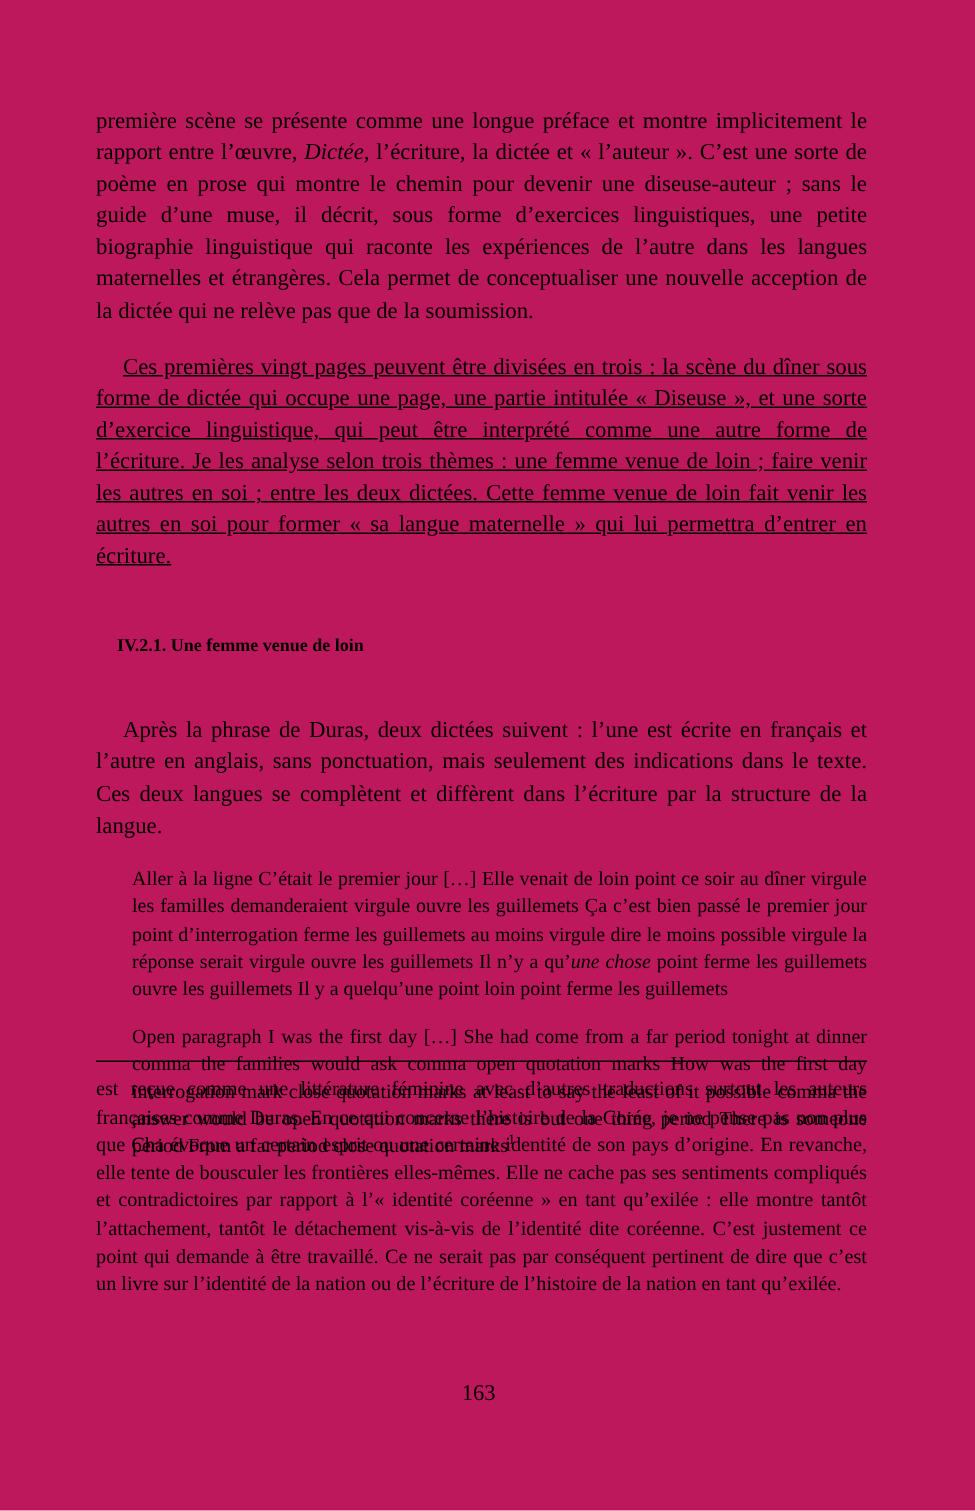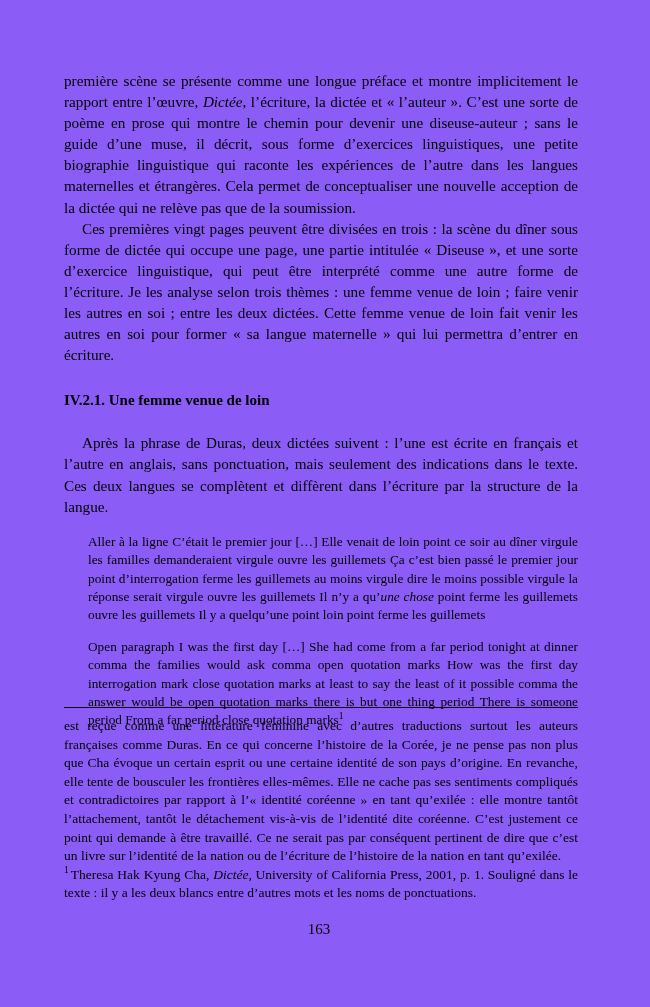--- a/index.html
+++ b/index.html
@@ -9,21 +9,21 @@
     background: #ffffff;
   }
   body {
     font-family: "Liberation Serif", "DejaVu Serif", serif;
     color: #000000;
   }
   .page {
     position: relative;
     width: 650px;
     height: 1007px;
-    background: #8b5cf6;
+    background: #be185d;
     box-sizing: border-box;
     overflow: hidden;
   }
   .content {
     position: absolute;
     left: 64px;
     top: 70px;
     width: 514px;
   }
   
@@ -32,28 +32,29 @@
     line-height: 21.1px;
     text-align: justify;
     text-justify: inter-word;
     margin: 0;
     hyphens: none;
   }
   .body-par.indent {
     text-indent: 18px;
   }
   .body-par + .body-par {
-    margin-top: 0;
+    margin-top: 16px;
+    text-decoration: underline;
   }
   
   .section-heading {
-    font-size: 15px;
+    font-size: 12px;
     font-weight: bold;
     line-height: 20px;
-    margin: 0;
+    margin: 14px;
     padding: 0;
     text-align: left;
   }
   .gap-before-heading { height: 25px; }
   .gap-after-heading  { height: 22px; }
   .gap-before-quote   { height: 16px; }
   .gap-between-quotes { height: 13px; }
   
   .quote {
     font-size: 13.3px;
@@ -144,19 +145,18 @@
   </div>
 
   <div class="footnote-area">
 
     <hr class="footnote-rule">
 
     <p class="footnote-par">
       <span>est reçue comme une littérature féminine avec d’autres traductions surtout les auteurs françaises comme Duras. En ce qui concerne l’histoire de la Corée, je ne pense pas non plus que Cha évoque un certain esprit ou une certaine identité de son pays d’origine. En revanche, elle tente de bousculer les frontières elles-mêmes. Elle ne cache pas ses sentiments compliqués et contradictoires par rapport à l’« identité coréenne » en tant qu’exilée : elle montre tantôt l’attachement, tantôt le détachement vis-à-vis de l’identité dite coréenne. C’est justement ce point qui demande à être travaillé. Ce ne serait pas par conséquent pertinent de dire que c’est un livre sur l’identité de la nation ou de l’écriture de l’histoire de la nation en tant qu’exilée.</span>
     </p>
 
-    <p class="footnote-par"><sup class="footnote-marker">1</sup><span>Theresa Hak Kyung Cha, </span><em>Dictée</em><span>, University of California Press, 2001, p. 1. Souligné dans le texte : il y a les deux blancs entre d’autres mots et les noms de ponctuations.</span></p>
 
   </div>
 
   <div class="page-number">163</div>
 
 </div>
 
 </body></html>

